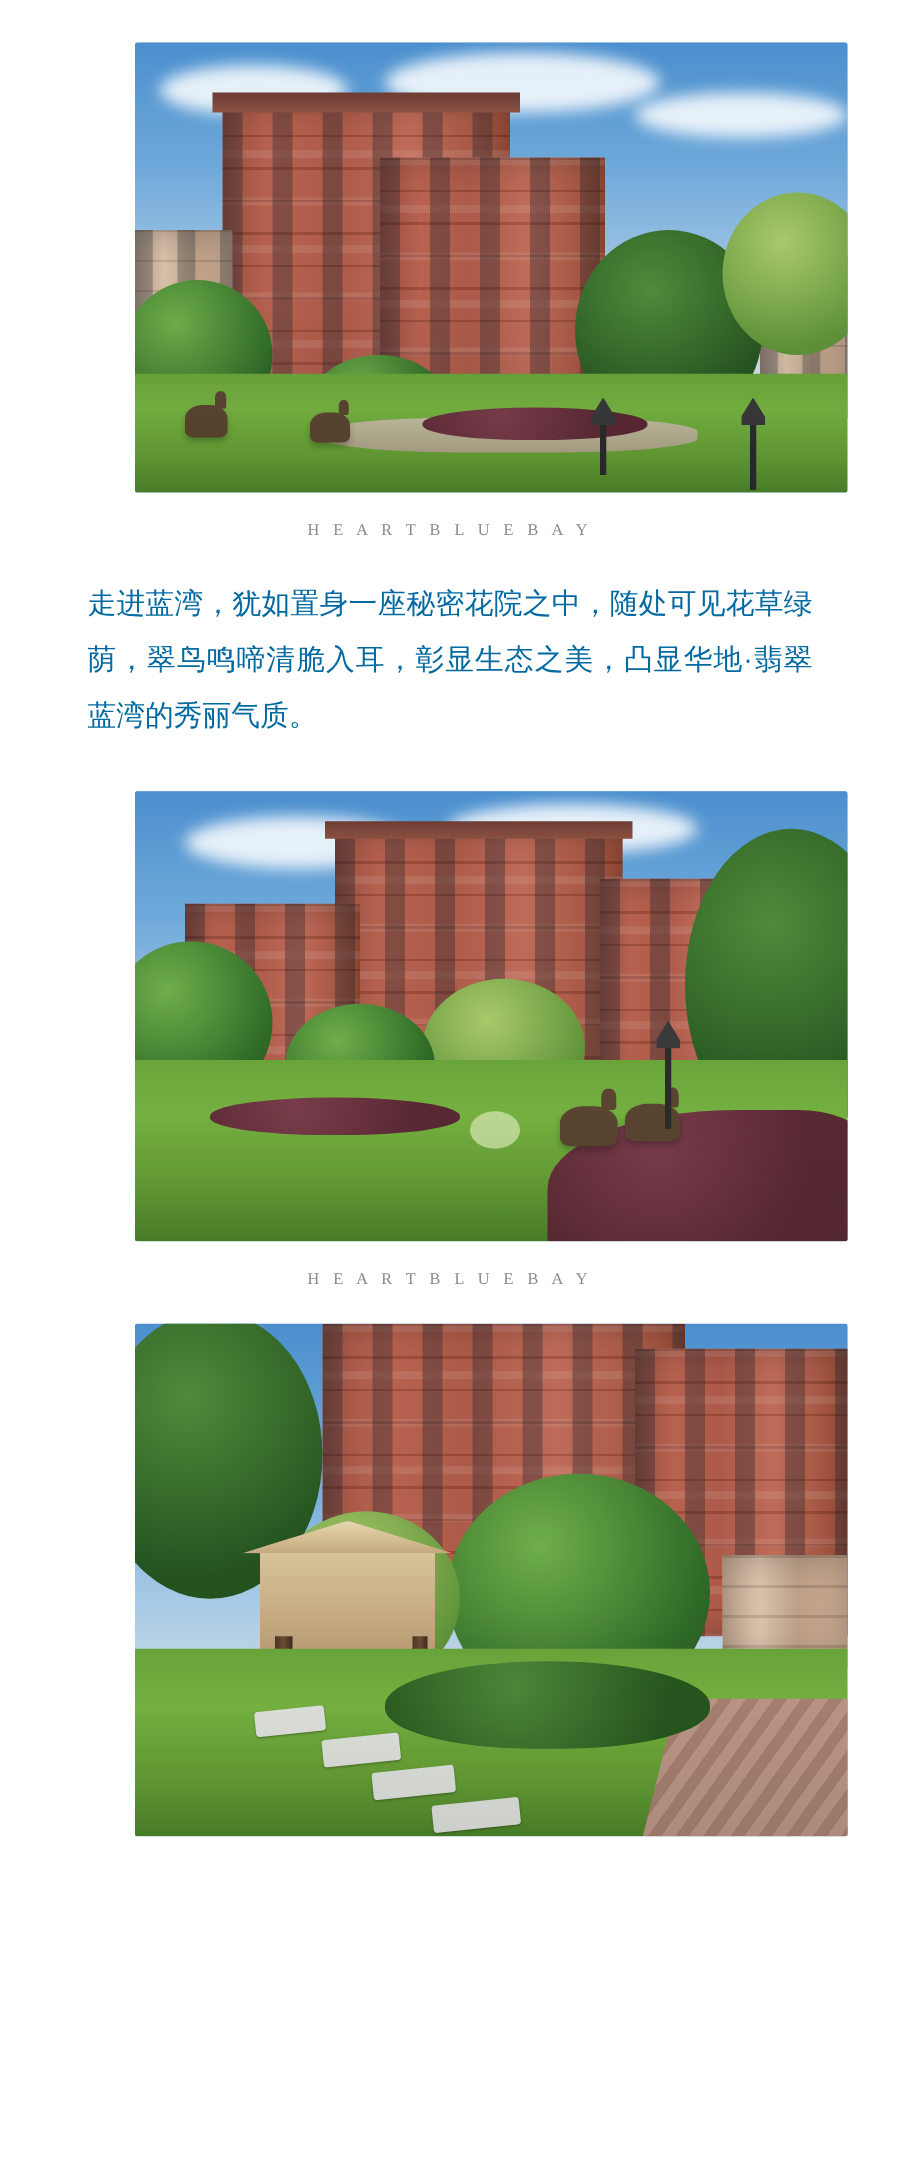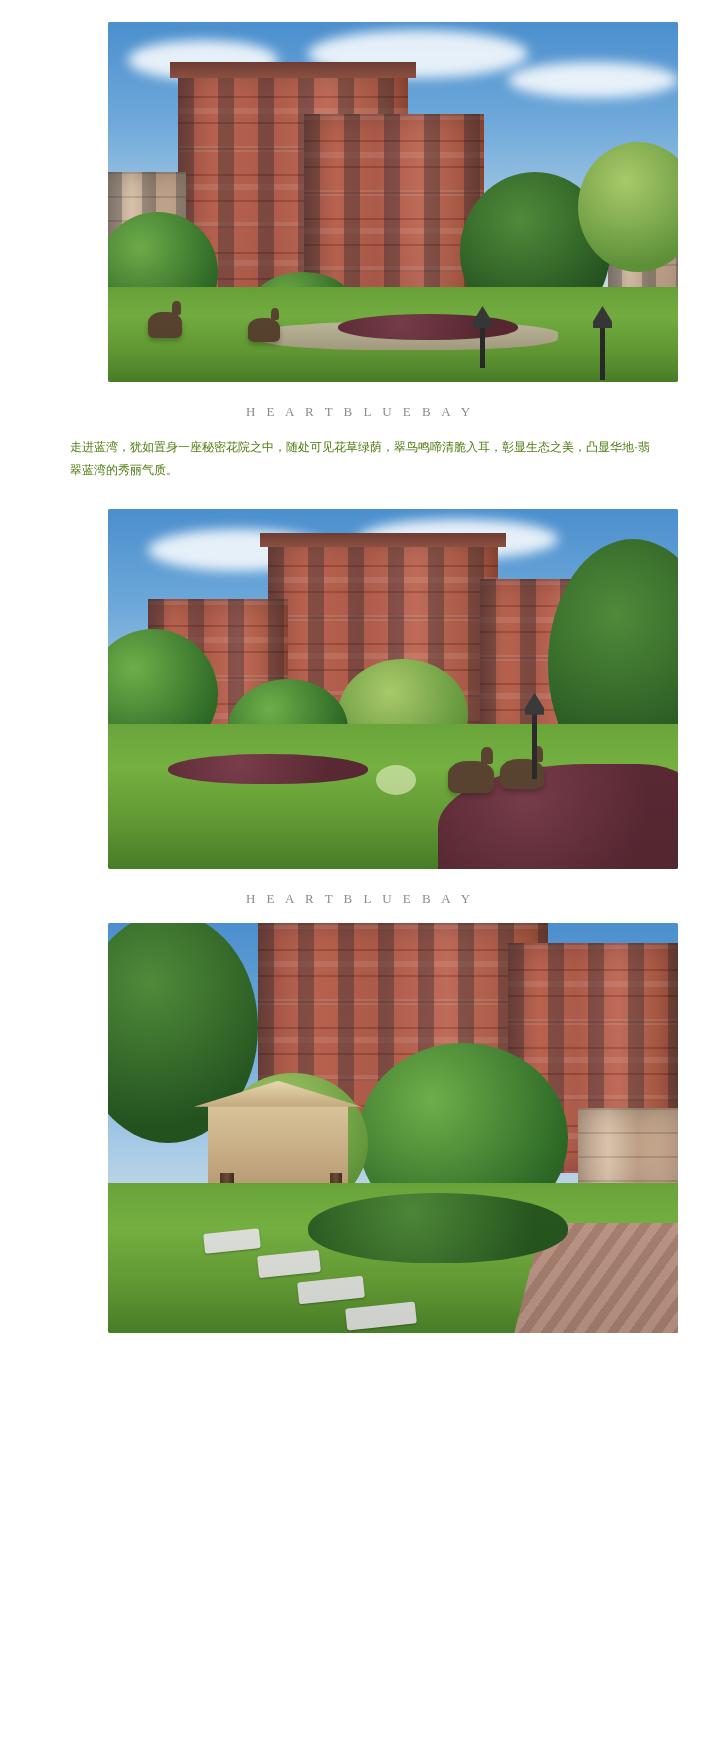--- a/index.html
+++ b/index.html
@@ -17,21 +17,21 @@
     margin: 0 auto;
     background: #ffffff;
     padding-top: 22px;
     box-sizing: border-box;
   }
   .block {
     margin: 0 0 0 0;
   }
   .figure {
     width: 504px;
-    margin: 0 auto;
+    margin: 12px auto;
   }
   .photo {
     width: 570px;
     height: 360px;
     position: relative;
     overflow: hidden;
     border-radius: 2px;
     background: #6f9fc8;
   }
   .photo.tall { height: 410px; }
@@ -167,23 +167,23 @@
     text-align: center;
     font-size: 13px;
     letter-spacing: 4px;
     color: #8b8b8b;
     padding: 22px 0 16px 0;
     font-family: "Liberation Serif", "DejaVu Serif", serif;
   }
   .para {
     width: 580px;
     margin: 0 auto;
-    font-size: 12px;
+    font-size: 23px;
     line-height: 1.95;
-    color: #4d7c0f;
+    color: #0369a1;
     text-align: justify;
     padding-bottom: 26px;
   }
   .para p { margin: 0; text-indent: 0; }
   .gap { height: 16px; }
 </style>
 </head>
 <body>
 
 <div class="page">

